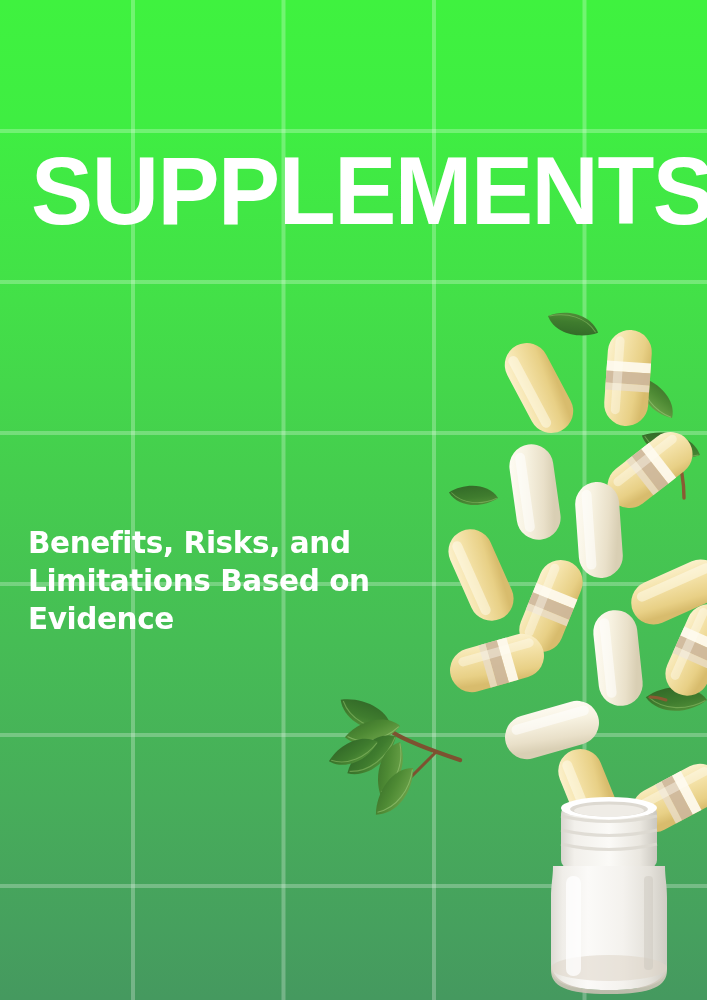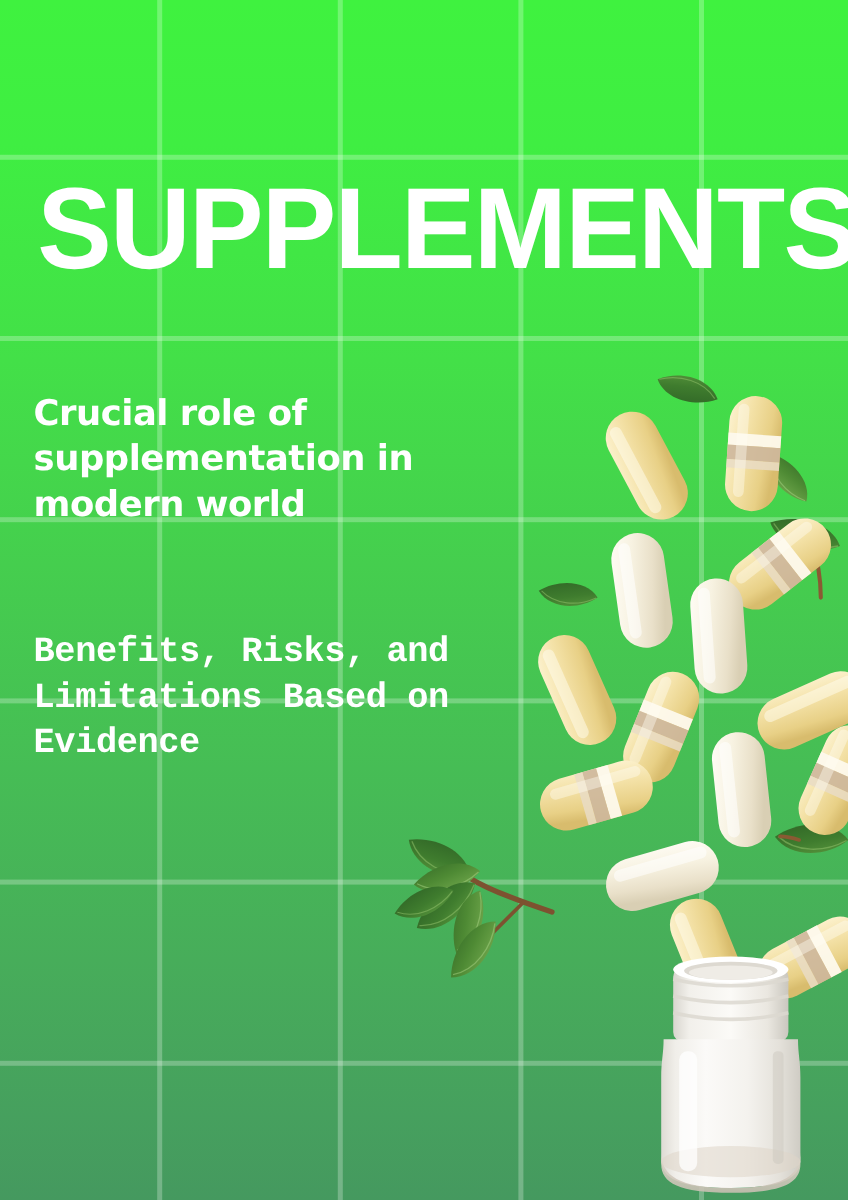--- a/index.html
+++ b/index.html
@@ -59,21 +59,21 @@
     left:28px;
     width:360px;
     color:#ffffff;
     font-family:"DejaVu Sans","Liberation Sans", sans-serif;
     font-weight:700;
     font-size:29.5px;
     line-height:38px;
     letter-spacing:-0.4px;
   }
   #bullet-1{ top:325px; }
-  #bullet-2{ top:524px;font-family:Liberation Mono, monospace; }
+  #bullet-2{ top:524px; }
   #bullet-3{ top:729px; }
 </style>
 </head>
 <body>
 
 <div id="poster">
 
   <div id="art">
     <svg viewBox="0 0 707 1000" width="707" height="1000" xmlns="http://www.w3.org/2000/svg">
       <defs>
@@ -260,19 +260,18 @@
         <rect x="644" y="876" width="9" height="94" rx="4" fill="#c9c5bc" opacity="0.45"></rect>
       </g>
     </svg>
   </div>
 
   <div id="grid"></div>
 
   <div id="text-layer">
     <h1 id="poster-title">SUPPLEMENTS</h1>
 
-    <p class="bullet" id="bullet-1">Crucial role of supplementation in modern world</p>
 
     <p class="bullet" id="bullet-2">Benefits, Risks, and Limitations Based on Evidence</p>
 
   </div>
 
 </div>
 
 </body></html>

